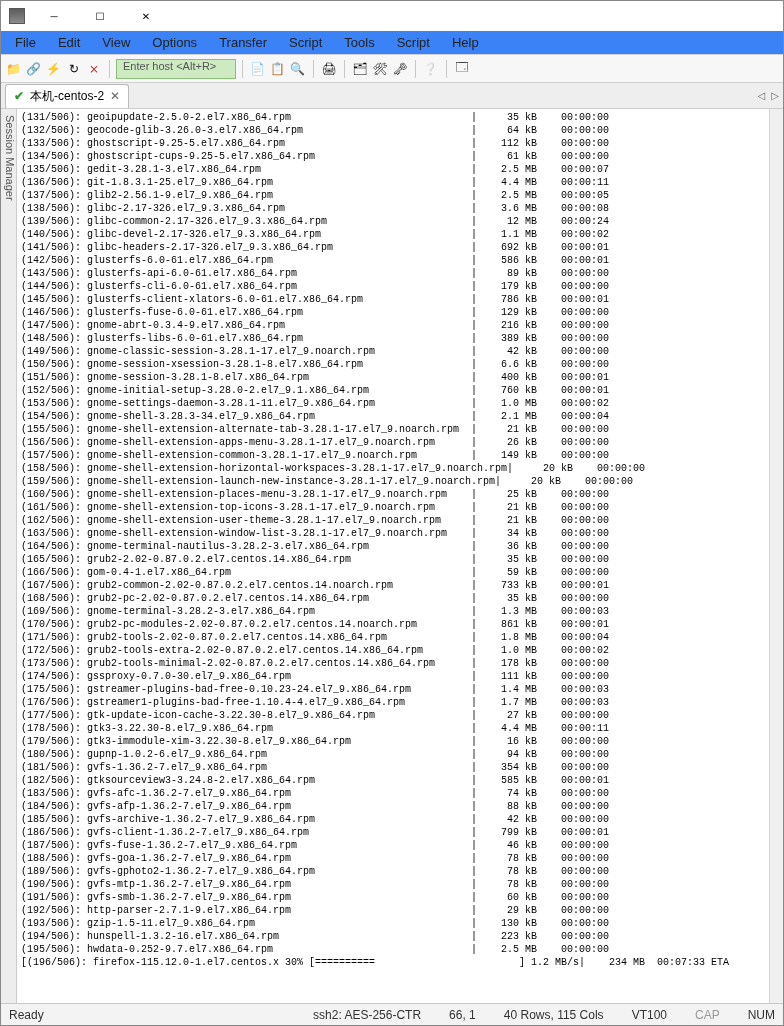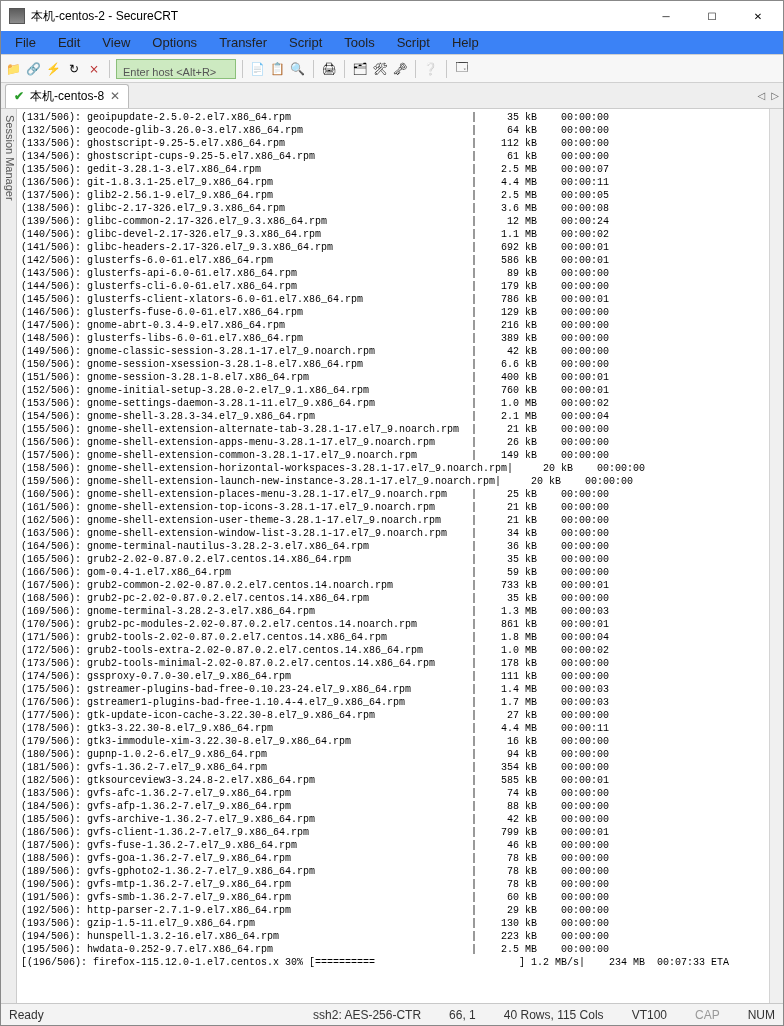--- a/index.html
+++ b/index.html
@@ -58,21 +58,21 @@
   font-size: 12px;
 }
 .tb-sep { width: 1px; height: 18px; background: #c8c8c8; margin: 0 4px; }
 .hostinput {
   height: 20px; width: 120px;
   background: #cdeac1;
   border: 1px solid #8bbf7a;
   padding: 0 6px;
   font-size: 11px;
   color: #555;
-  display: flex; align-items: flex-end;
+  display: flex; align-items: flex-start;
 }
 
 .tabbar {
   display: flex;
   align-items: center;
   height: 26px;
   background: #eee;
   border-bottom: 1px solid #ccc;
   padding: 0 4px;
 }
@@ -132,21 +132,20 @@
   gap: 28px;
 }
 .statusbar .cell { white-space: nowrap; }
 .statusbar .spacer { flex: 1; }
 </style>
 </head>
 <body>
 
 <div class="titlebar">
   <div class="icon"></div>
-  <div class="title">本机-centos-2 - SecureCRT</div>
   <div class="winbtns">
     <div class="winbtn">─</div>
     <div class="winbtn">☐</div>
     <div class="winbtn">✕</div>
   </div>
 </div>
 
 <div class="menubar">
   <div class="menuitem">File</div>
   <div class="menuitem">Edit</div>
@@ -181,21 +180,21 @@
   <span class="tb-ico">🗝</span>
   <span class="tb-sep"></span>
   <span class="tb-ico" style="color:#1b7dd1;">❔</span>
   <span class="tb-sep"></span>
   <span class="tb-ico">🗔</span>
 </div>
 
 <div class="tabbar">
   <div class="tab">
     <span class="check">✔</span>
-    <span>本机-centos-8</span>
+    <span>本机-centos-2</span>
     <span class="close">✕</span>
   </div>
   <div class="nav">
     <span>◁</span>
     <span>▷</span>
   </div>
 </div>
 
 <div class="workspace">
   <div class="sidebar"><span>Session Manager</span></div>

